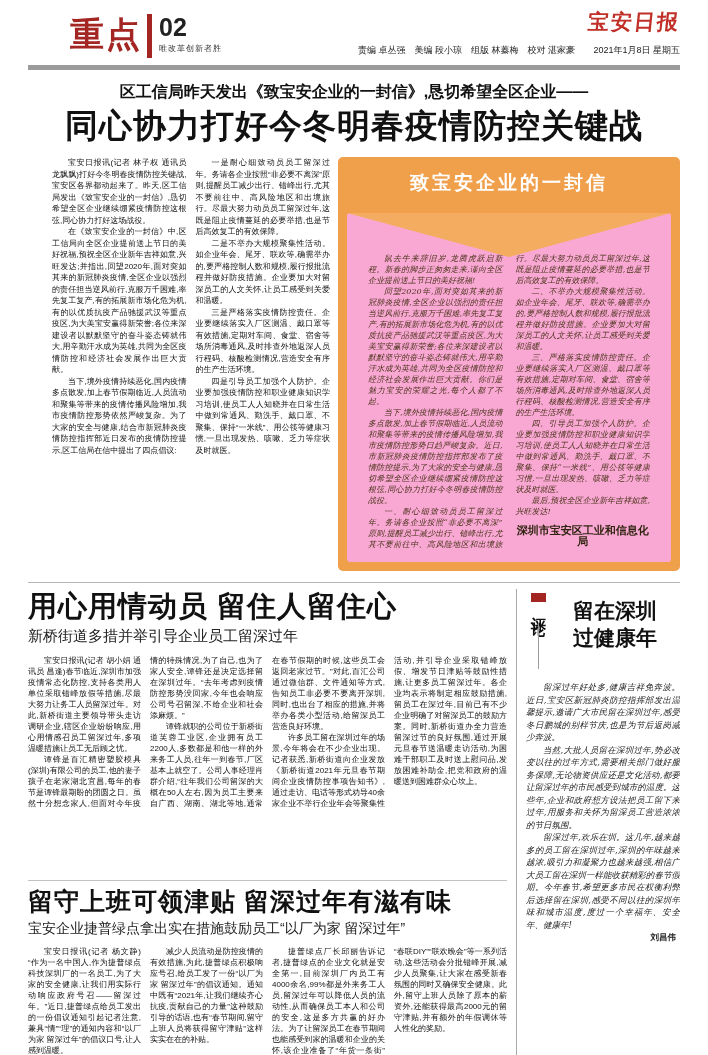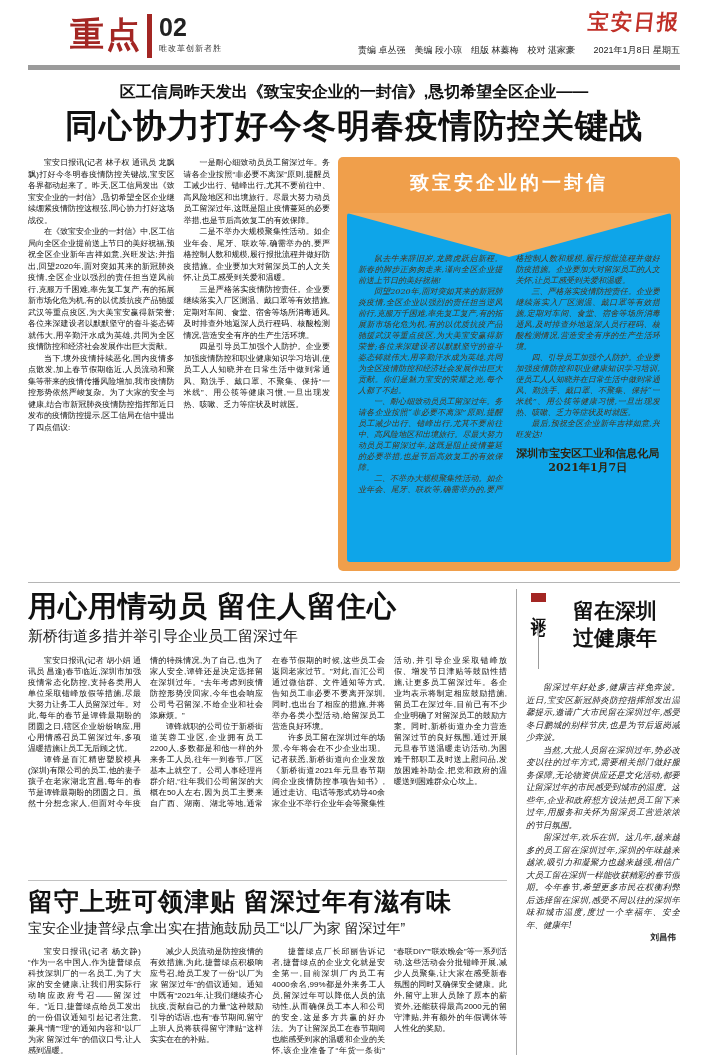--- a/index.html
+++ b/index.html
@@ -21,28 +21,28 @@
   .hdr-right { position:absolute; right:0; top:2px; text-align:right; }
   .masthead { font-family:"DejaVu Serif", serif; font-size:21px; font-weight:700; color:#c03028; transform:skewX(-6deg); display:inline-block; letter-spacing:2px; }
   .credits-row { margin-top:8px; font-size:9px; color:#222; white-space:nowrap; }
   .credits-row .date { margin-left:16px; }
   .header-rule { height:5px; background:#9b9b9b; margin-top:3px; }
 
   
   .lead { margin-top:12px; }
   .kicker { text-align:center; font-size:16px; font-weight:600; color:#111; }
   .headline1 { text-align:center; font-size:33px; font-weight:800; letter-spacing:1px; line-height:42px; margin-top:2px; margin-bottom:10px; }
-  .lead-body { display:flex; gap:8px; height:418px; overflow:hidden; }
+  .lead-body { display:flex; gap:8px; height:418px; overflow:hidden;margin-left:24px; }
   .lead-cols { width:302px; column-count:2; column-gap:9px; font-size:8px; line-height:11.5px; text-align:justify; height:418px; overflow:hidden; }
   .lead-cols p, .a-cols p { text-indent:2em; margin:0; }
 
   
   .envelope { width:342px; height:414px; background:#f09f4b; border-radius:5px; position:relative; overflow:hidden; flex:none; }
   .env-title { position:absolute; top:13px; left:0; right:0; text-align:center; color:#fff; font-size:19px; font-weight:700; letter-spacing:3px; z-index:3; }
-  .letter-paper { position:absolute; top:56px; left:9px; right:9px; bottom:9px; background:#0ea5e9; border-radius:3px; padding:40px 11px 8px; z-index:1; }
+  .letter-paper { position:absolute; top:56px; left:9px; right:9px; bottom:9px; background:#f9a8d4; border-radius:3px; padding:40px 21px 8px; z-index:1; }
   .env-flap { position:absolute; top:56px; left:9px; right:9px; height:44px; background:#f4ad60; clip-path:polygon(0 0,100% 0,50% 100%); z-index:2; }
   .letter-cols { column-count:2; column-gap:13px; height:100%; overflow:hidden;
     font-family:"DejaVu Serif", serif; font-style:italic; font-size:8px; line-height:11px;
     color:#4a3319; text-align:justify; }
   .letter-cols p { text-indent:2em; margin:0; }
   .letter-sign { text-align:center; text-indent:0 !important; font-style:normal; font-weight:700; font-size:11px; color:#2f230f; margin-top:8px !important; }
   .letter-date { text-align:center; text-indent:0 !important; font-style:normal; font-weight:700; font-size:11px; color:#2f230f; margin-top:3px !important; }
 
   .section-divider { border-top:1px solid #b5b5b5; margin:7px 0 6px; }
 
@@ -108,20 +108,21 @@
         <p>三是严格落实疫情防控责任。企业要继续落实入厂区测温、戴口罩等有效措施,定期对车间、食堂、宿舍等场所消毒通风,及时排查外地返深人员行程码、核酸检测情况,营造安全有序的生产生活环境。</p>
         <p>四是引导员工加强个人防护。企业要加强疫情防控和职业健康知识学习培训,使员工人人知晓并在日常生活中做到常通风、勤洗手、戴口罩、不聚集、保持“一米线”、用公筷等健康习惯,一旦出现发热、咳嗽、乏力等症状及时就医。</p>
       </div>
 
       <div class="envelope">
         <div class="env-title">致宝安企业的一封信</div>
         <div class="letter-paper">
           <div class="letter-cols">
             <p>鼠去牛来辞旧岁,龙腾虎跃启新程。新春的脚步正匆匆走来,谨向全区企业提前送上节日的美好祝福!</p>
             <p>回望2020年,面对突如其来的新冠肺炎疫情,全区企业以强烈的责任担当逆风前行,克服万千困难,率先复工复产,有的拓展新市场化危为机,有的以优质抗疫产品驰援武汉等重点疫区,为大美宝安赢得新荣誉;各位来深建设者以默默坚守的奋斗姿态铸就伟大,用辛勤汗水成为英雄,共同为全区疫情防控和经济社会发展作出巨大贡献。你们是魅力宝安的荣耀之光,每个人都了不起。</p>
+            <p>当下,境外疫情持续恶化,国内疫情多点散发,加上春节假期临近,人员流动和聚集等带来的疫情传播风险增加,我市疫情防控形势日趋严峻复杂。近日,市新冠肺炎疫情防控指挥部发布了疫情防控提示,为了大家的安全与健康,恳切希望全区企业继续绷紧疫情防控这根弦,同心协力打好今冬明春疫情防控战役。</p>
             <p>一、耐心细致动员员工留深过年。务请各企业按照“非必要不离深”原则,提醒员工减少出行、错峰出行,尤其不要前往中、高风险地区和出境旅行。尽最大努力动员员工留深过年,这既是阻止疫情蔓延的必要举措,也是节后高效复工的有效保障。</p>
             <p>二、不举办大规模聚集性活动。如企业年会、尾牙、联欢等,确需举办的,要严格控制人数和规模,履行报批流程并做好防疫措施。企业要加大对留深员工的人文关怀,让员工感受到关爱和温暖。</p>
             <p>三、严格落实疫情防控责任。企业要继续落实入厂区测温、戴口罩等有效措施,定期对车间、食堂、宿舍等场所消毒通风,及时排查外地返深人员行程码、核酸检测情况,营造安全有序的生产生活环境。</p>
             <p>四、引导员工加强个人防护。企业要加强疫情防控和职业健康知识学习培训,使员工人人知晓并在日常生活中做到常通风、勤洗手、戴口罩、不聚集、保持“一米线”、用公筷等健康习惯,一旦出现发热、咳嗽、乏力等症状及时就医。</p>
             <p>最后,预祝全区企业新年吉祥如意,兴旺发达!</p>
             <p class="letter-sign">深圳市宝安区工业和信息化局</p>
             <p class="letter-date">2021年1月7日</p>
           </div>
         </div>
         <div class="env-flap"></div>
@@ -131,21 +132,21 @@
 
   <div class="section-divider"></div>
 
   <div class="bottom">
     <div class="bottom-left">
 
       <div>
         <div class="headline2">用心用情动员  留住人留住心</div>
         <div class="subhead2">新桥街道多措并举引导企业员工留深过年</div>
         <div class="a-cols a2-cols">
-          <p>宝安日报讯(记者 胡小娟 通讯员 昌逢)春节临近,深圳市加强疫情常态化防控,支持各类用人单位采取错峰放假等措施,尽最大努力让务工人员留深过年。对此,每年的春节是谭锋最期盼的团圆之日,辖区企业纷纷响应,用心用情感召员工留深过年,多项温暖措施让员工无后顾之忧。</p>
+          <p>宝安日报讯(记者 胡小娟 通讯员 昌逢)春节临近,深圳市加强疫情常态化防控,支持各类用人单位采取错峰放假等措施,尽最大努力让务工人员留深过年。对此,新桥街道主要领导带头走访调研企业,辖区企业纷纷响应,用心用情感召员工留深过年,多项温暖措施让员工无后顾之忧。</p>
           <p>谭锋是百汇精密塑胶模具(深圳)有限公司的员工,他的妻子孩子在老家湖北宜昌,每年的春节是谭锋最期盼的团圆之日。虽然十分想念家人,但面对今年疫情的特殊情况,为了自己,也为了家人安全,谭锋还是决定选择留在深圳过年。“去年考虑到疫情防控形势没回家,今年也会响应公司号召留深,不给企业和社会添麻烦。”</p>
           <p>谭锋就职的公司位于新桥街道芙蓉工业区,企业拥有员工2200人,多数都是和他一样的外来务工人员,往年一到春节,厂区基本上就空了。公司人事经理肖群介绍,“往年我们公司留深的大概在50人左右,因为员工主要来自广西、湖南、湖北等地,通常在春节假期的时候,这些员工会返回老家过节。”对此,百汇公司通过微信群、文件通知等方式,告知员工非必要不要离开深圳,同时,也出台了相应的措施,并将举办各类小型活动,给留深员工营造良好环境。</p>
           <p>许多员工留在深圳过年的场景,今年将会在不少企业出现。记者获悉,新桥街道向企业发放《新桥街道2021年元旦春节期间企业疫情防控事项告知书》,通过走访、电话等形式劝导40余家企业不举行企业年会等聚集性活动,并引导企业采取错峰放假、增发节日津贴等鼓励性措施,让更多员工留深过年。各企业均表示将制定相应鼓励措施,留员工在深过年,目前已有不少企业明确了对留深员工的鼓励方案。同时,新桥街道办全力营造留深过节的良好氛围,通过开展元旦春节送温暖走访活动,为困难干部职工及时送上慰问品,发放困难补助金,把党和政府的温暖送到困难群众心坎上。</p>
         </div>
       </div>
 
       <div class="rule-thin"></div>
 
       <div>
         <div class="headline3">留守上班可领津贴  留深过年有滋有味</div>

